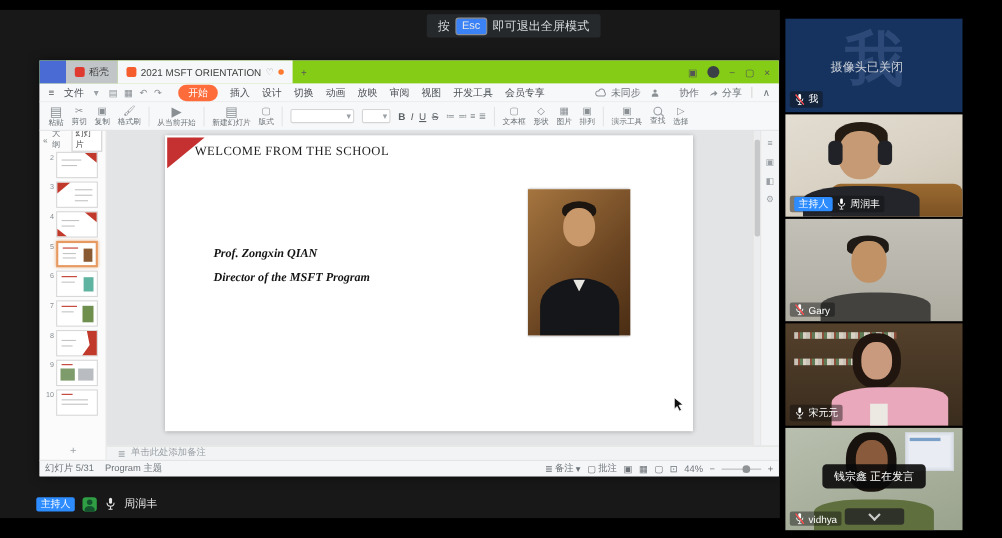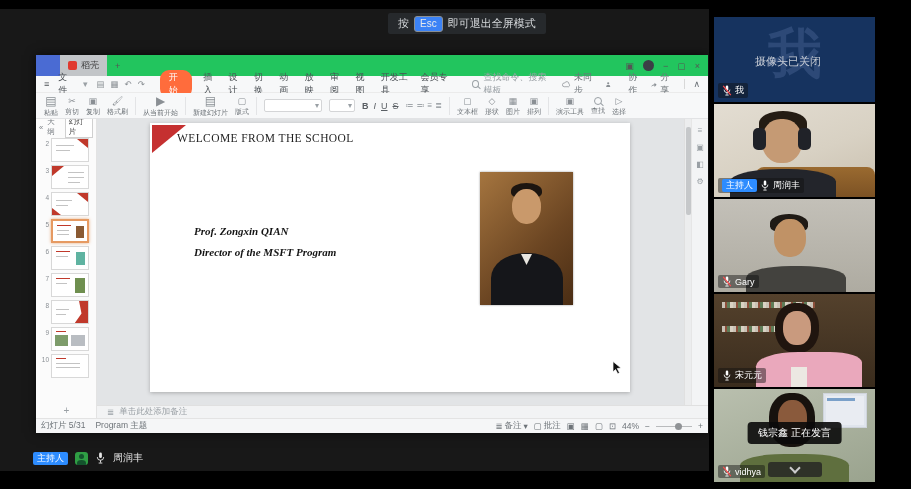--- a/index.html
+++ b/index.html
@@ -9,21 +9,21 @@
 
   
   .fs-tip{position:absolute;left:388px;top:13px;height:21px;z-index:40;display:flex;align-items:center;
           gap:5px;padding:0 10px;background:#26292c;border-radius:2px;color:#d8dbde;font-size:11px;}
   .fs-key{border:1px solid #8a8f94;border-radius:3px;padding:0 5px;font-size:10px;line-height:14px;
           background:#3b82f6;color:#e6e9ec;}
 
   
   .wps{position:absolute;left:36px;top:55px;width:672px;height:378px;background:#f6f7f8;
        box-shadow:0 0 10px rgba(0,0,0,.65);font-size:9px;color:#444;}
-  .w-tabbar{position:absolute;left:0;top:0;width:672px;height:21px;background:#22c55e;display:flex;align-items:stretch;}
+  .w-tabbar{position:absolute;left:0;top:0;width:672px;height:21px;background:#84cc16;display:flex;align-items:stretch;}
   .wps-home{width:24px;background:#4a6bd3;}
   .tab{display:flex;align-items:center;gap:4px;padding:0 8px;font-size:9px;color:#3c3c3c;}
   .tab.docer{background:#c2c5c8;}
   .tab.active{background:#f6f7f8;}
   .tab-ico{width:9px;height:9px;border-radius:2px;display:inline-block;}
   .tab-ico.red{background:#e0392f;}
   .tab-ico.orange{background:#f55e2c;}
   .dot{width:5px;height:5px;border-radius:50%;background:#ff7a2f;display:inline-block;}
   .heart{color:#9aa0a5;font-size:8px;}
   .newtab{display:flex;align-items:center;padding:0 8px;color:#555;}
@@ -164,20 +164,26 @@
   </div>
 
   <div class="wps">
 
     <div class="w-tabbar">
       <div class="wps-home"></div>
       <div class="tab docer">
         <span class="tab-ico red"></span>
         <span>稻壳</span>
       </div>
+      <div class="tab active">
+        <span class="tab-ico orange"></span>
+        <span>2021 MSFT ORIENTATION</span>
+        <span class="heart">♡</span>
+        <span class="dot"></span>
+      </div>
       <div class="newtab">+</div>
       <div class="w-controls">
         <span>▣</span>
         <span class="avatar-sm"></span>
         <span>−</span>
         <span>▢</span>
         <span>×</span>
       </div>
     </div>
 
@@ -196,24 +202,20 @@
         <span class="rtab">插入</span>
         <span class="rtab">设计</span>
         <span class="rtab">切换</span>
         <span class="rtab">动画</span>
         <span class="rtab">放映</span>
         <span class="rtab">审阅</span>
         <span class="rtab">视图</span>
         <span class="rtab">开发工具</span>
         <span class="rtab">会员专享</span>
       </span>
-      <span class="searchbox">
-        <span class="mag"></span>
-        <span>查找命令、搜索模板</span>
-      </span>
       <span class="m-right">
         <span style="display:flex;align-items:center;gap:3px">
           <svg width="11" height="9" viewBox="0 0 24 18">
               <path d="M6 15a5 5 0 1 1 1.2-9.9A6 6 0 0 1 18.8 7.5 4.5 4.5 0 0 1 18 15z" fill="none" stroke="#8a8f94" stroke-width="2"></path>
             </svg>
           <span>未同步</span>
         </span>
         <span style="display:flex;align-items:center;gap:17px">
           <svg width="9" height="9" viewBox="0 0 24 24" fill="#8a8f94">
               <circle cx="12" cy="7.5" r="4"></circle>

